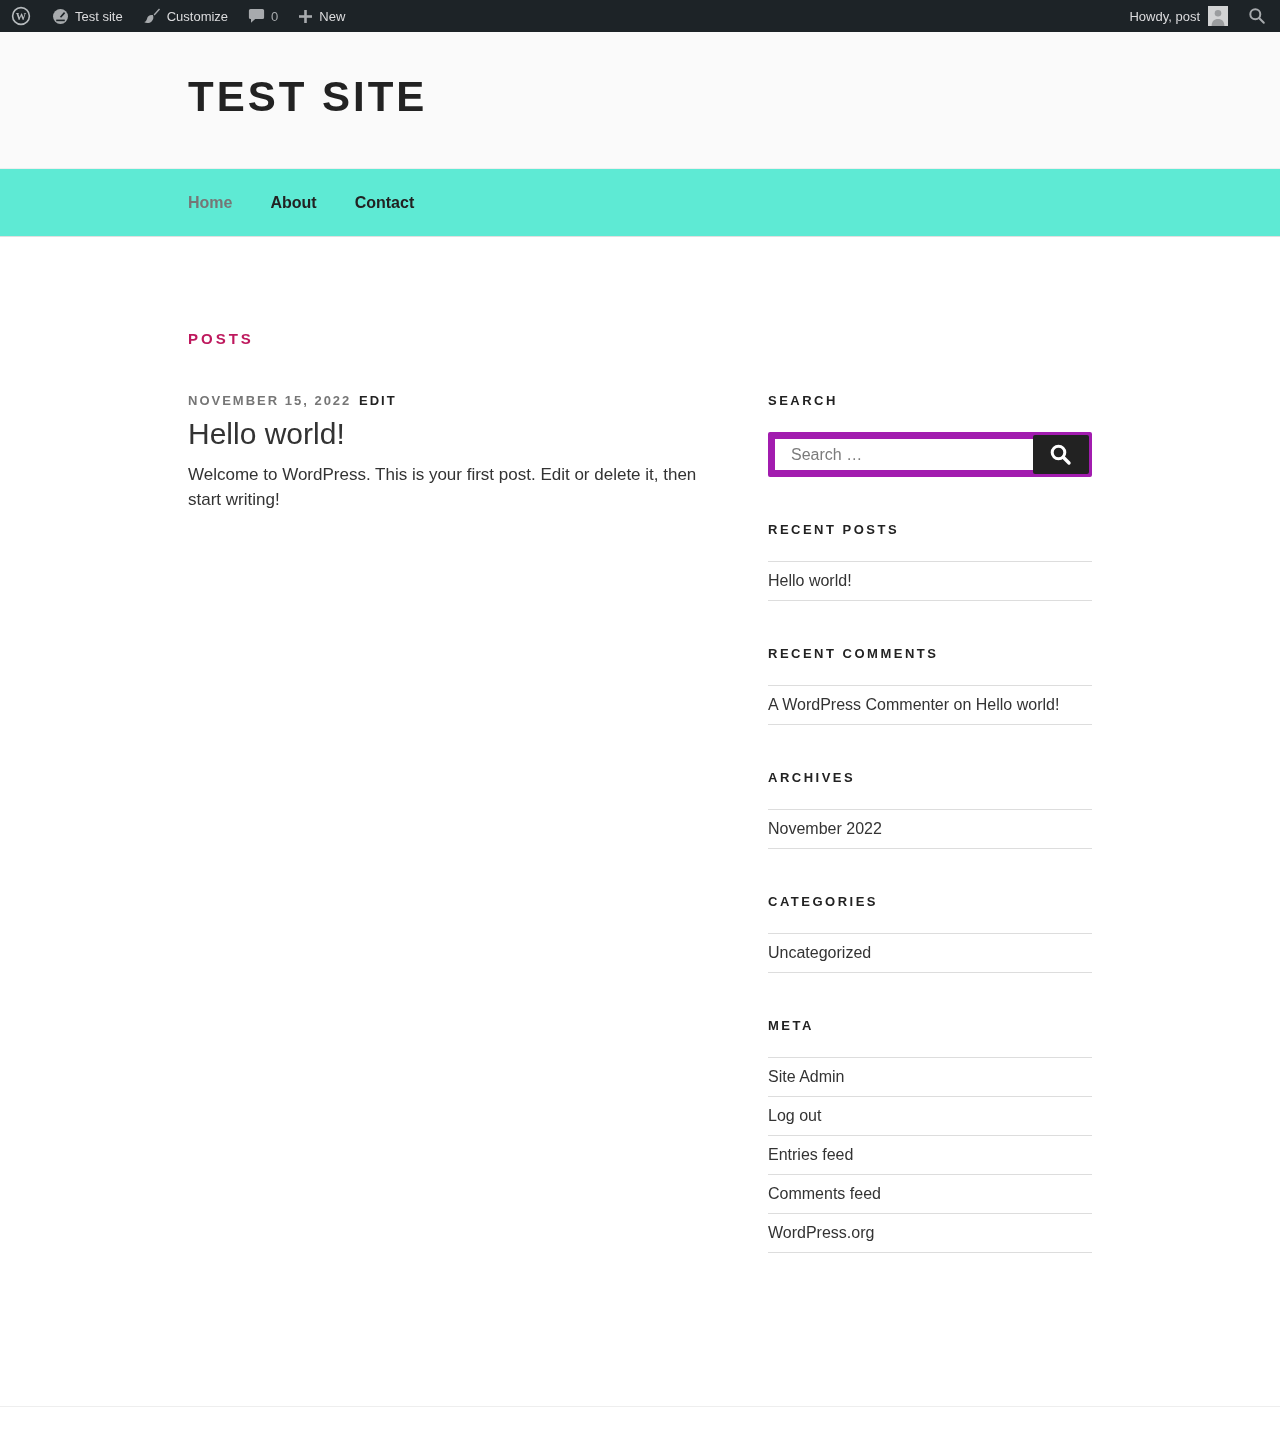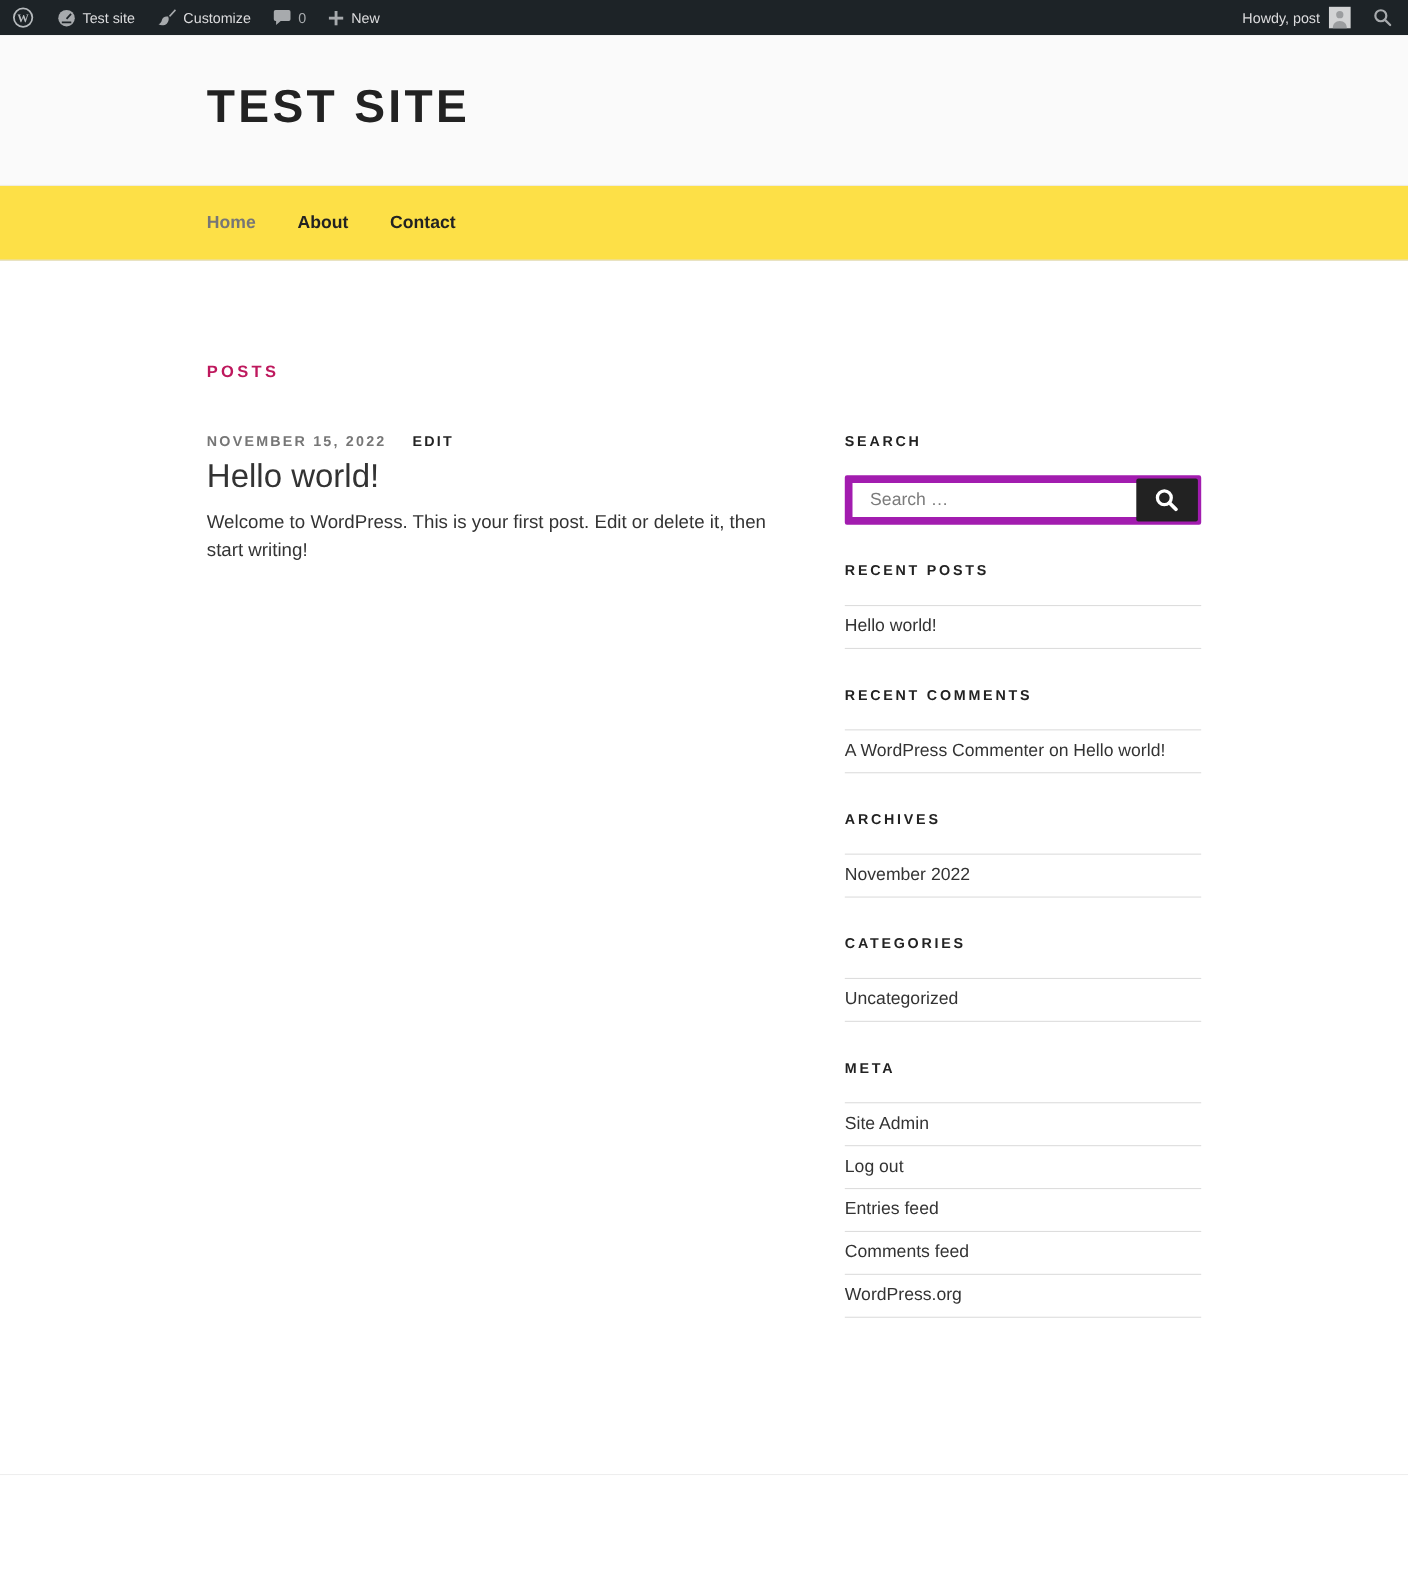--- a/index.html
+++ b/index.html
@@ -49,21 +49,21 @@
     display: inline-block;
   }
   .site-tagline {
     margin-top: 7px;
     font-size: 16px;
     color: #666666;
   }
 
   
   .site-nav {
-    background: #fde047;
+    background: #5eead4;
     border-bottom: 1px solid #e0e0e0;
     height: 68px;
     display: flex;
     align-items: center;
   }
   .nav-list { display: flex; gap: 38px; }
   .nav-link { font-size: 16px; font-weight: 700; color: #222222; cursor: pointer; }
   .nav-link.current { color: #767676; }
 
   
@@ -77,37 +77,37 @@
   .content-row {
     display: flex;
     justify-content: space-between;
     margin-top: 46px;
   }
   .primary-col { width: 525px; }
   .sidebar-col { width: 324px; }
 
   .post-meta { font-size: 13px; font-weight: 700; letter-spacing: 2px; }
   .post-date { color: #767676; cursor: pointer; }
-  .edit-link { color: #222222; margin-left: 18px; cursor: pointer; }
+  .edit-link { color: #222222; margin-left: 2px; cursor: pointer; }
   .post-title {
     margin-top: 9px;
     font-size: 30px;
     font-weight: 400;
     color: #333333;
     cursor: pointer;
   }
   .post-body {
     margin-top: 12px;
     font-size: 17px;
     line-height: 1.45;
     color: #333333;
   }
 
   
-  .widget { margin-bottom: 34px; }
+  .widget { margin-bottom: 45px; }
   .widget-title {
     font-size: 13px;
     font-weight: 700;
     letter-spacing: 2.5px;
     color: #222222;
     margin: 0 0 24px 0;
   }
   .widget-list {
     list-style: none;
     margin: 0; padding: 0;

